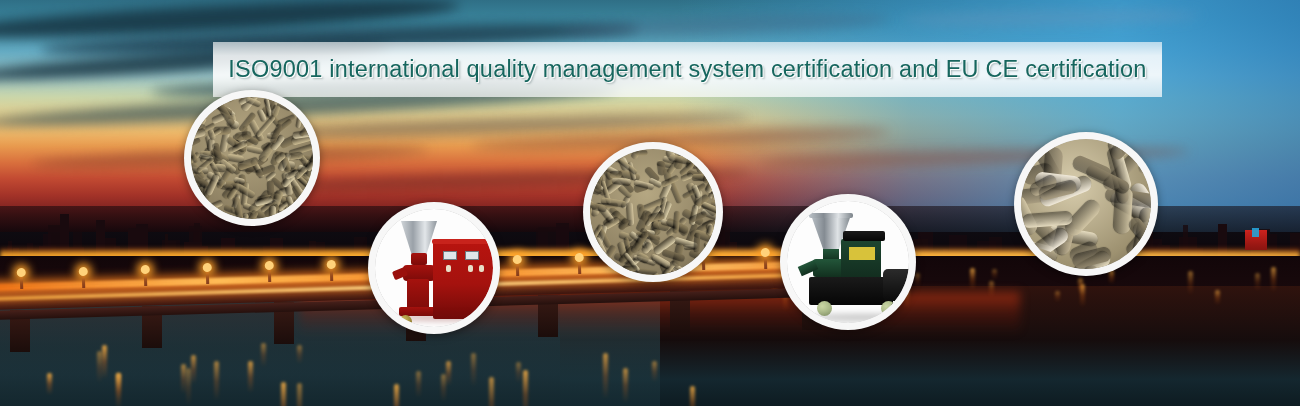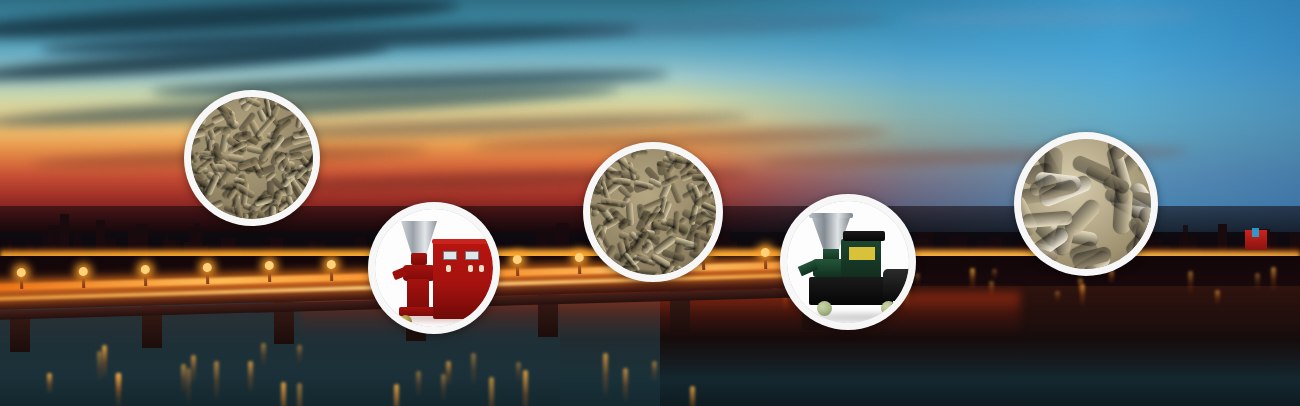--- a/index.html
+++ b/index.html
@@ -415,20 +415,23 @@
       <div class="lamp" style="left: 392px; top: 263.024px;"></div>
       <div class="lamp" style="left: 454px; top: 261.288px;"></div>
       <div class="lamp" style="left: 516px; top: 259.552px;"></div>
       <div class="lamp" style="left: 578px; top: 257.816px;"></div>
       <div class="lamp" style="left: 640px; top: 256.08px;"></div>
       <div class="lamp" style="left: 702px; top: 254.344px;"></div>
       <div class="lamp" style="left: 764px; top: 252.608px;"></div>
       <div class="lamp" style="left: 826px; top: 250.872px;"></div>
     </div>
 
+  <div class="textbar">
+    <div class="headline">ISO9001 international quality management system certification and EU CE certification</div>
+  </div>
 
   <div id="circles">
       <div class="circle" style="left: 184px; top: 90px; width: 136px; height: 136px;">
         <div class="cinner">
           <div class="pellets" style="background: radial-gradient(circle at 45% 35%, rgb(181, 167, 130), rgb(141, 128, 98) 70%, rgb(94, 86, 63));">
             <div class="pellet" style="width: 20.932px; height: 6.27797px; left: -0.351428px; top: 93.2296px; background: linear-gradient(rgb(224, 211, 173), rgba(0, 0, 0, 0.4)); transform: rotate(106.069deg); box-shadow: rgba(0, 0, 0, 0.45) 0px 1px 1px; border-radius: 3.13898px;"></div>
             <div class="pellet" style="width: 13.1835px; height: 6.52751px; left: 87.5361px; top: 91.5653px; background: linear-gradient(rgb(214, 199, 160), rgba(0, 0, 0, 0.4)); transform: rotate(167.852deg); box-shadow: rgba(0, 0, 0, 0.45) 0px 1px 1px; border-radius: 3.26376px;"></div>
             <div class="pellet" style="width: 17.3849px; height: 4.89161px; left: -10.0817px; top: 6.17176px; background: linear-gradient(rgb(125, 112, 83), rgba(0, 0, 0, 0.4)); transform: rotate(134.219deg); box-shadow: rgba(0, 0, 0, 0.45) 0px 1px 1px; border-radius: 2.4458px;"></div>
             <div class="pellet" style="width: 25.5639px; height: 4.25194px; left: 40.8306px; top: 40.1755px; background: linear-gradient(rgb(142, 128, 94), rgba(0, 0, 0, 0.4)); transform: rotate(93.8037deg); box-shadow: rgba(0, 0, 0, 0.45) 0px 1px 1px; border-radius: 2.12597px;"></div>
             <div class="pellet" style="width: 17.3308px; height: 5.95668px; left: 0.209483px; top: 70.4893px; background: linear-gradient(rgb(214, 199, 160), rgba(0, 0, 0, 0.4)); transform: rotate(3.80586deg); box-shadow: rgba(0, 0, 0, 0.45) 0px 1px 1px; border-radius: 2.97834px;"></div>

